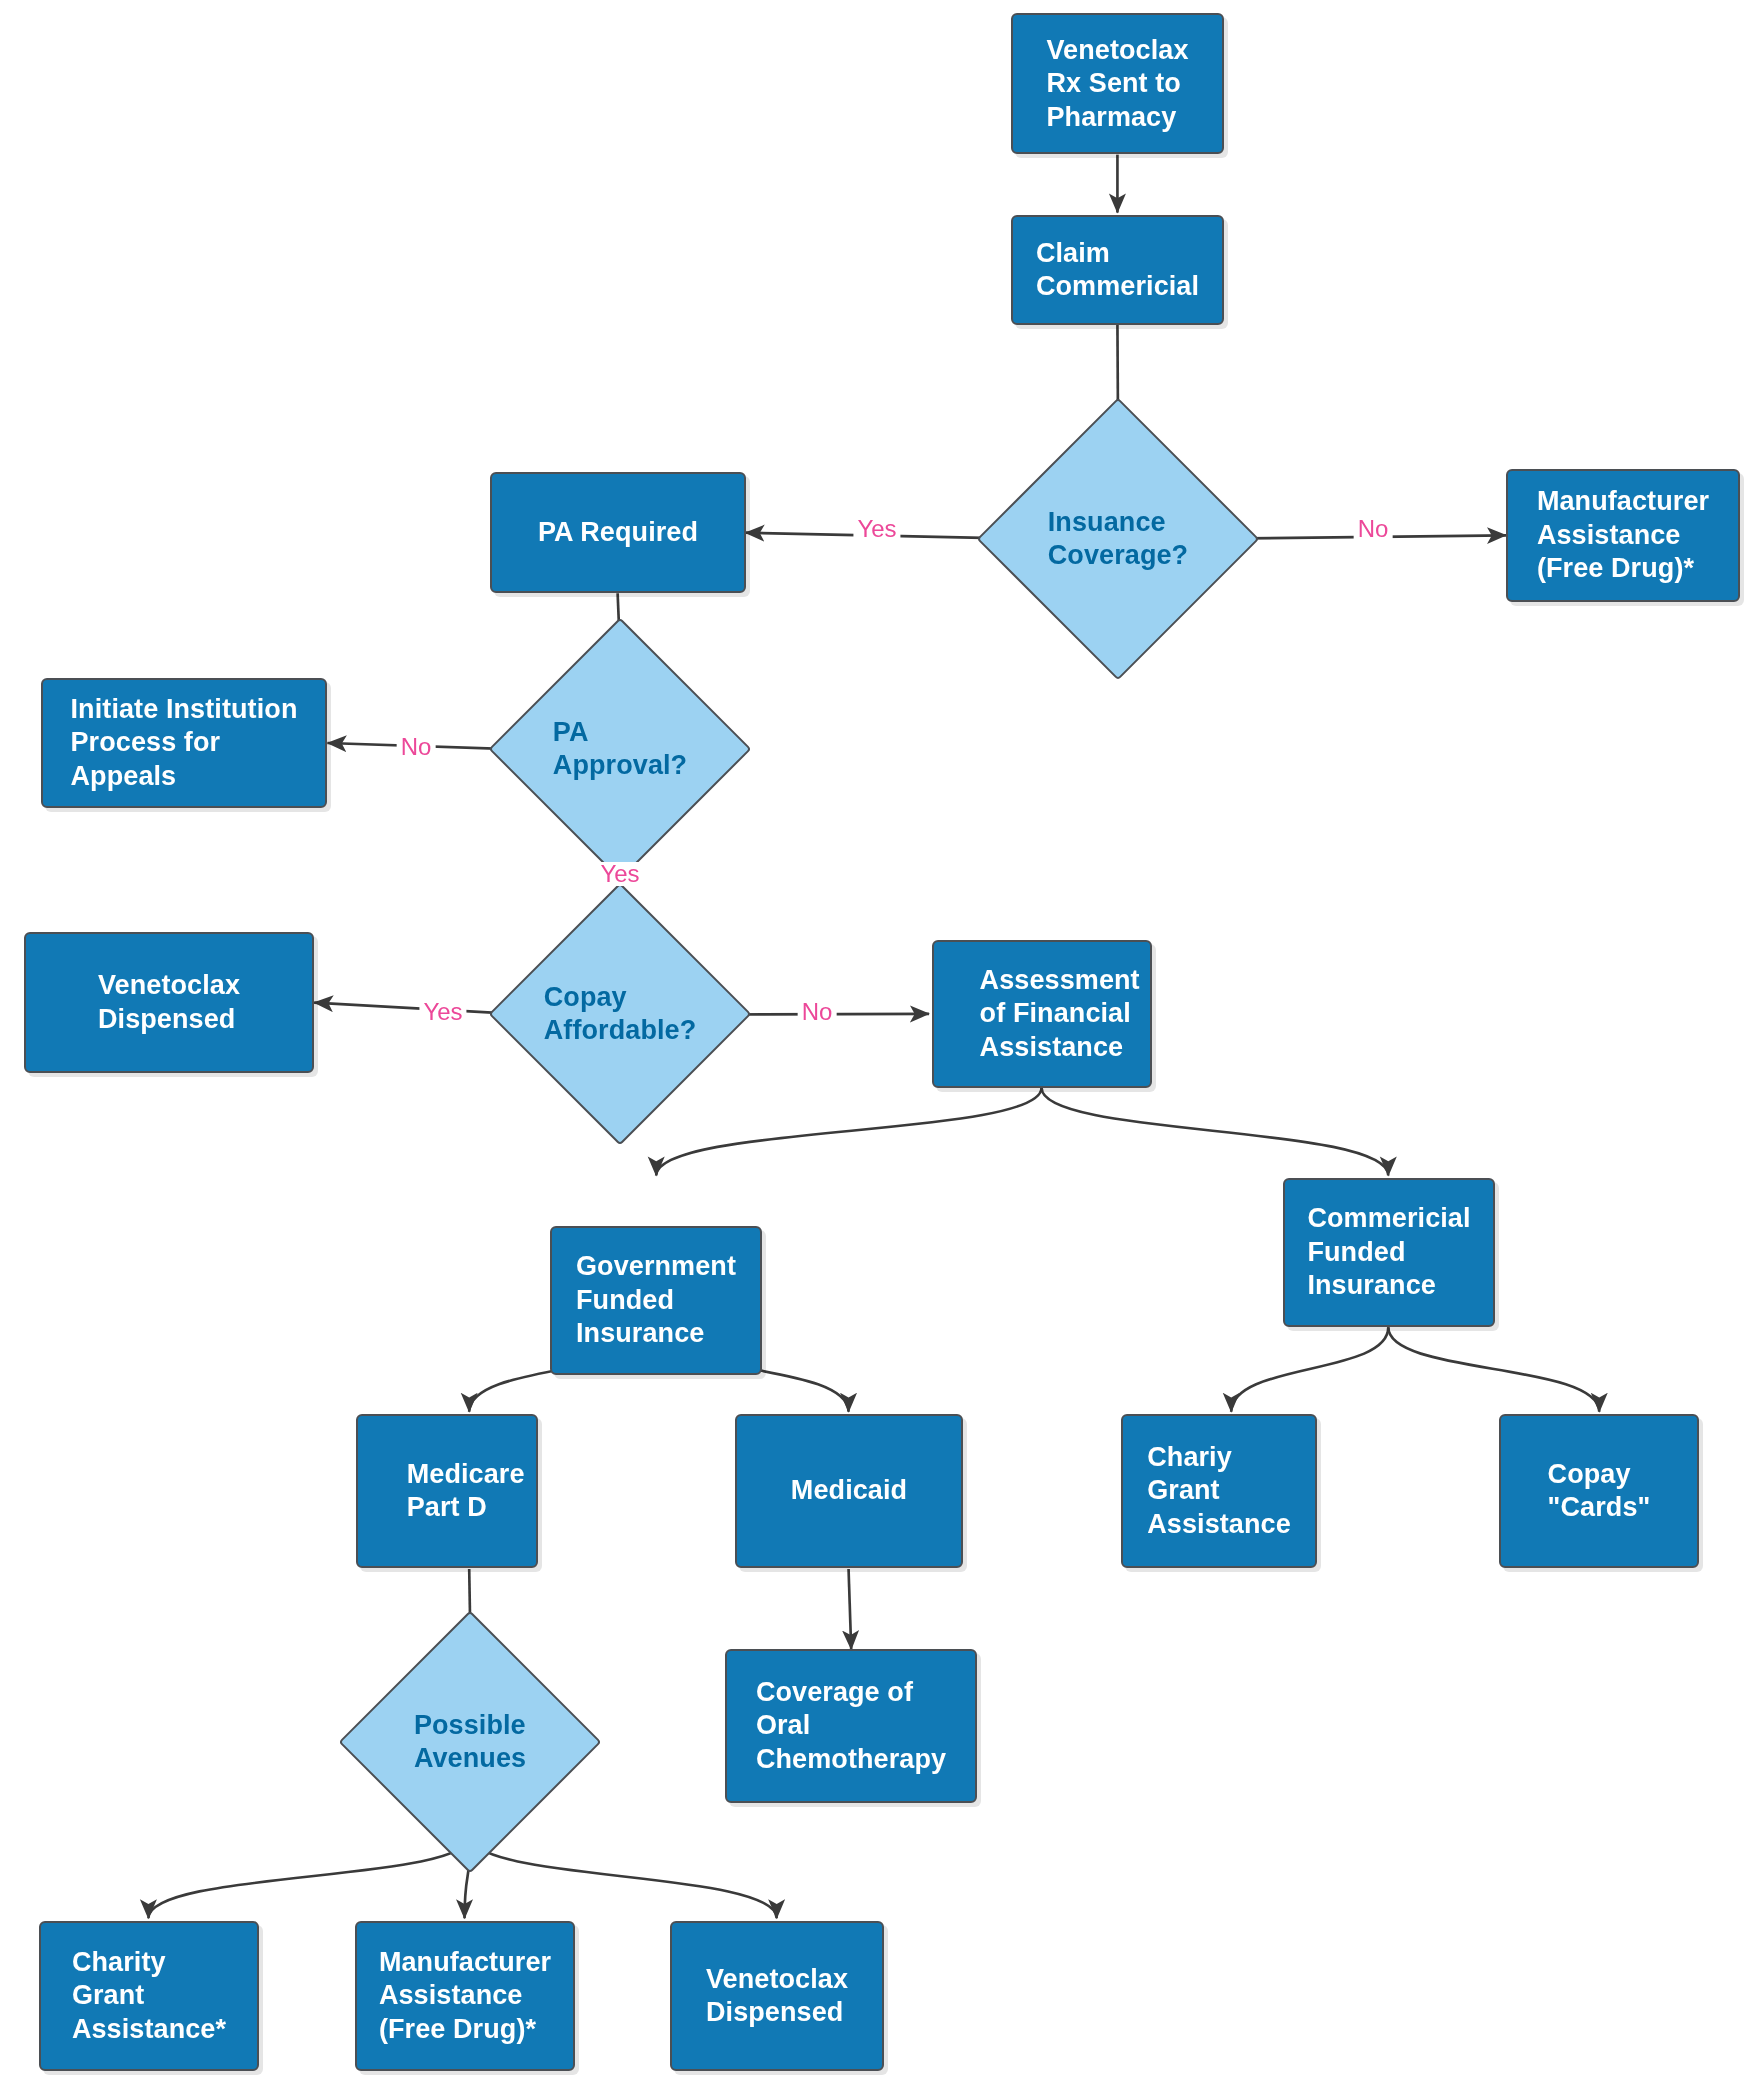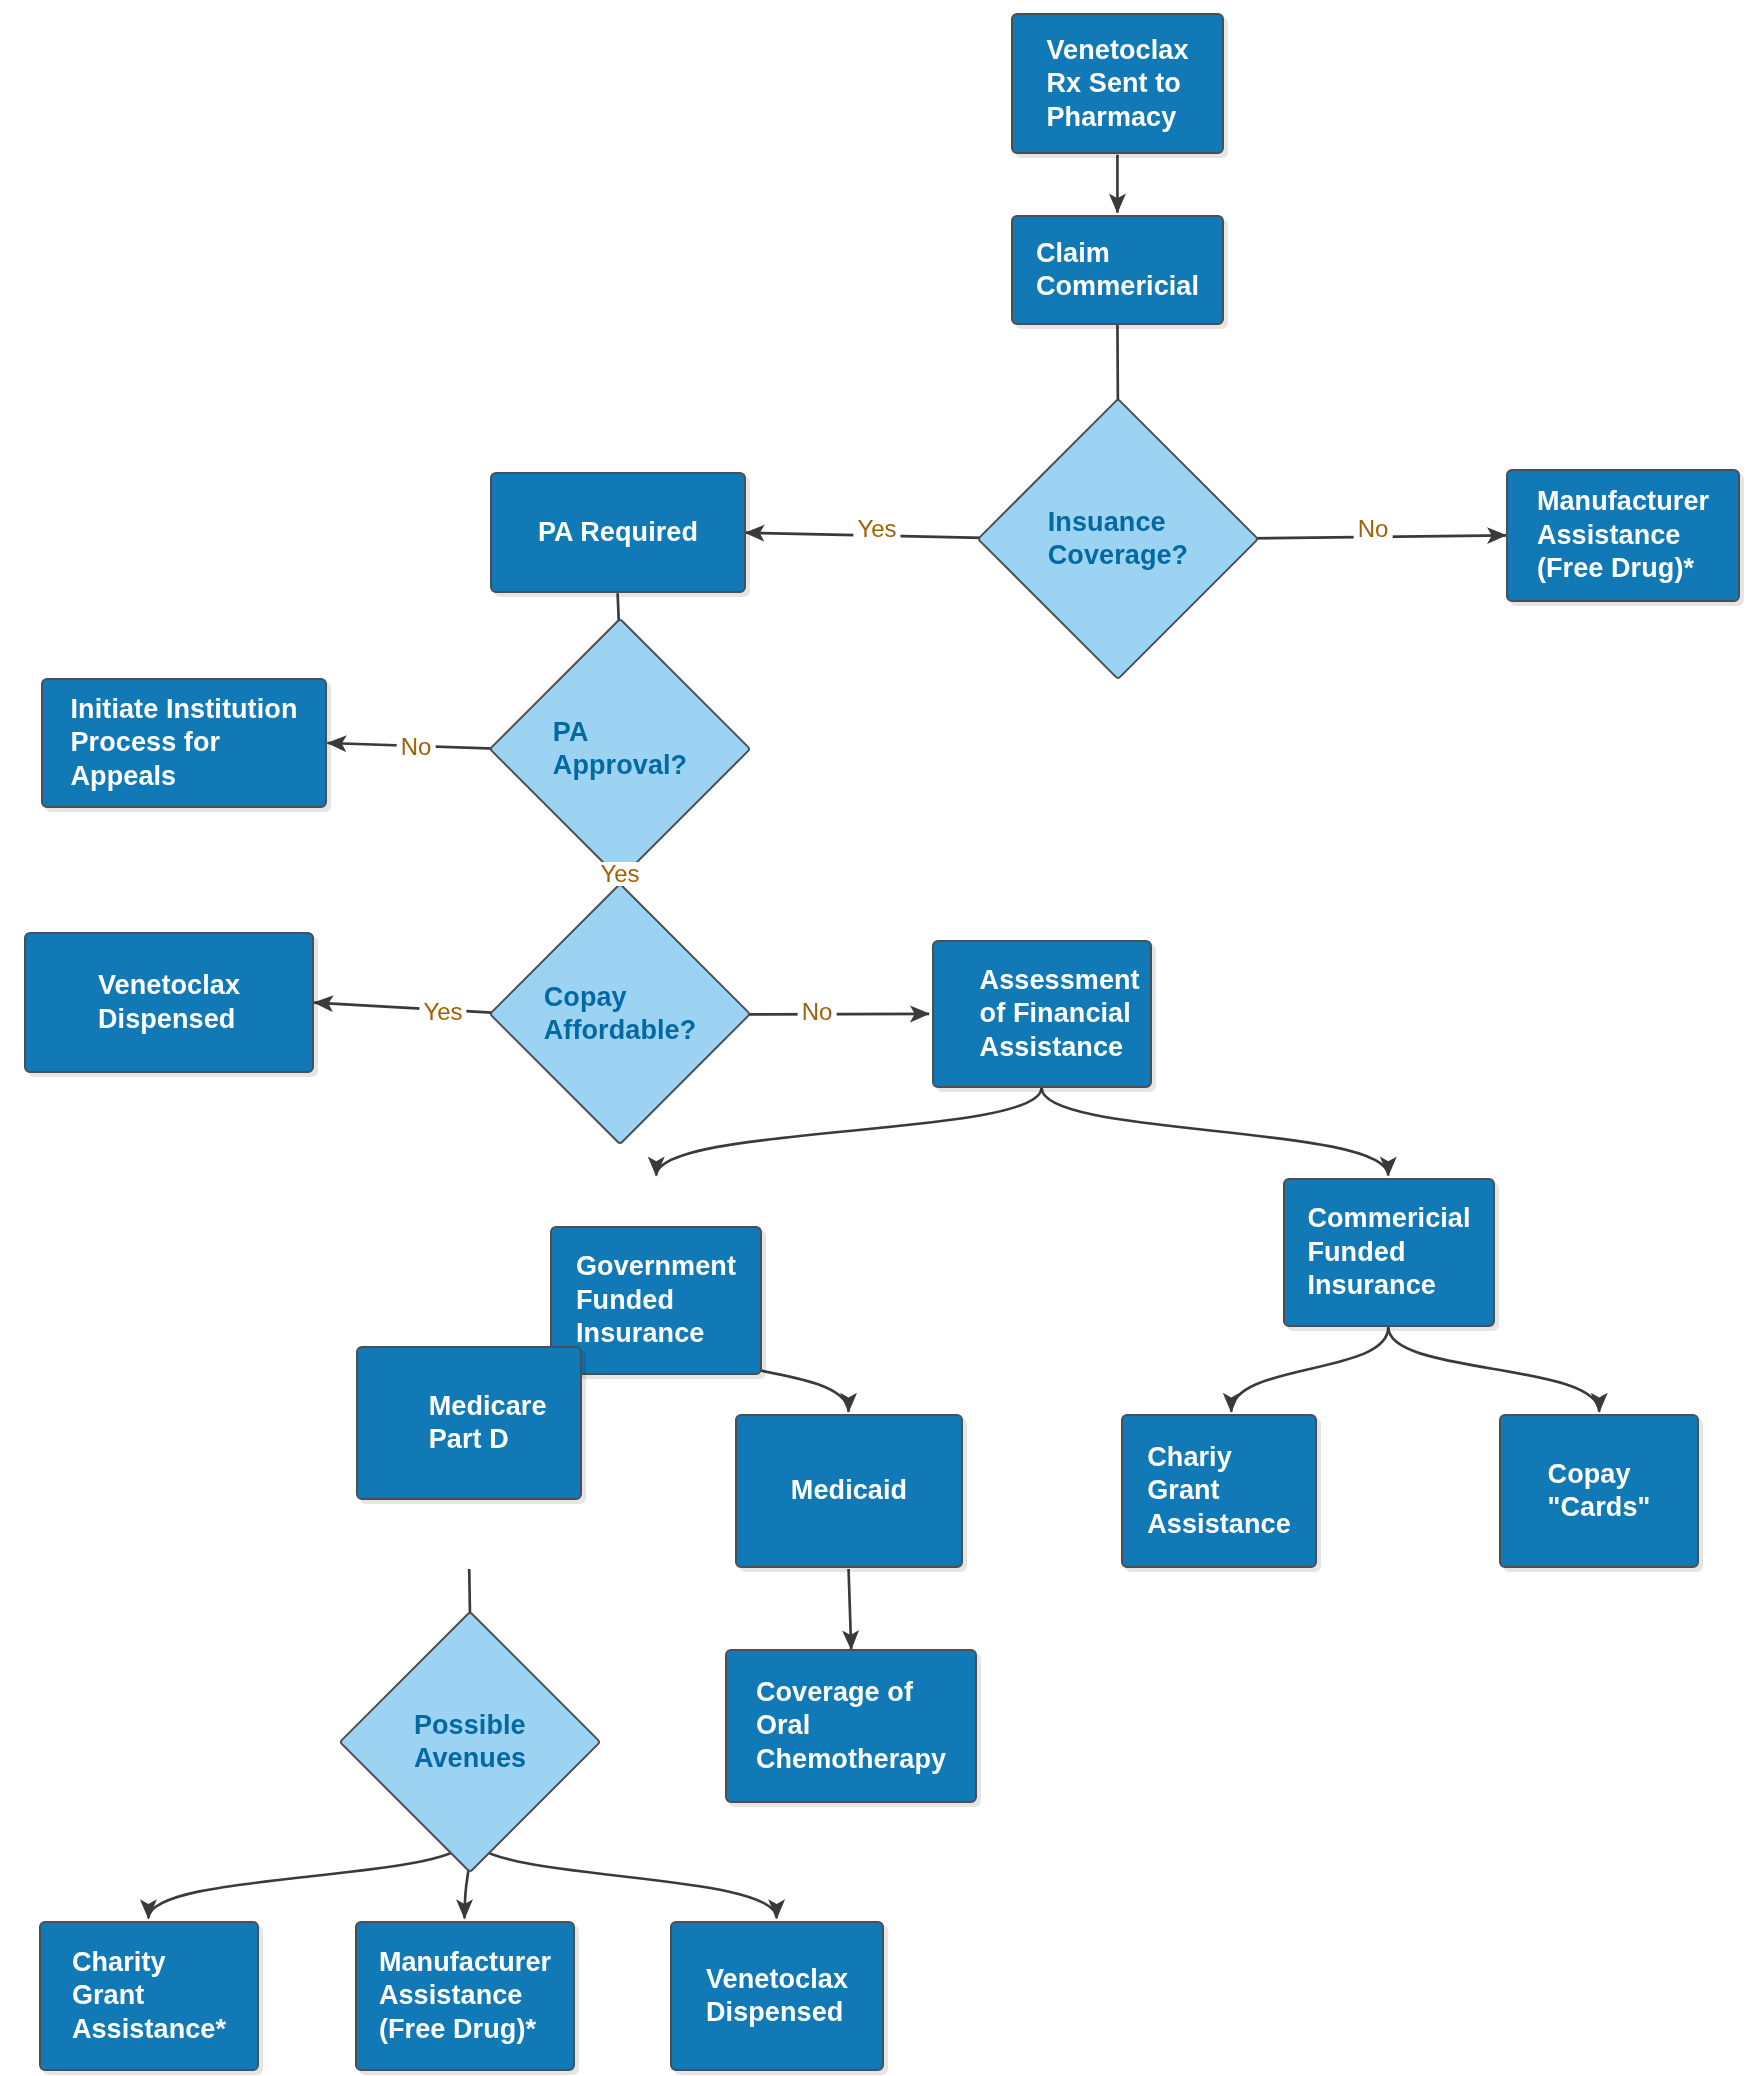--- a/index.html
+++ b/index.html
@@ -67,21 +67,21 @@
   .diamond-text {
     position: relative;
     z-index: 2;
     white-space: pre-line;
     line-height: 1.24;
   }
   .edge-label {
     position: absolute;
     font-size: 24px;
     font-weight: normal;
-    color: #a16207;
+    color: #ec4899;
     background: #ffffff;
     padding: 0 4px;
     line-height: 1;
     white-space: nowrap;
     transform: translate(-50%, -50%);
     font-family: "Liberation Sans", sans-serif;
   }
 </style>
 </head>
 <body>
@@ -139,21 +139,21 @@
 Dispensed</span></div>
       <div class="node process" style="left: 932px; top: 940px; width: 220px; height: 148px; padding-left: 42px;"><span>Assessment
 of Financial
 Assistance</span></div>
       <div class="node process" style="left: 550px; top: 1178px; width: 212px; height: 149px; margin-top: 48px;"><span>Government
 Funded
 Insurance</span></div>
       <div class="node process" style="left: 1283px; top: 1178px; width: 212px; height: 149px;"><span>Commericial
 Funded
 Insurance</span></div>
-      <div class="node process" style="left: 356px; top: 1346px; width: 226px; height: 154px; padding-left: 44px;"><span>Medicare
+      <div class="node process" style="left: 356px; top: 1414px; width: 182px; height: 154px; padding-left: 44px;"><span>Medicare
 Part D</span></div>
       <div class="node process" style="left: 735px; top: 1414px; width: 228px; height: 154px;"><span>Medicaid</span></div>
       <div class="node process" style="left: 1121px; top: 1414px; width: 196px; height: 154px;"><span>Chariy
 Grant
 Assistance</span></div>
       <div class="node process" style="left: 1499px; top: 1414px; width: 200px; height: 154px;"><span>Copay
 "Cards"</span></div>
       <div class="node decision" style="left: 377px; top: 1649px; width: 186px; height: 186px;"><div class="diamond-shape"></div><div class="diamond-text">Possible
 Avenues</div></div>
       <div class="node process" style="left: 725px; top: 1649px; width: 252px; height: 154px;"><span>Coverage of

